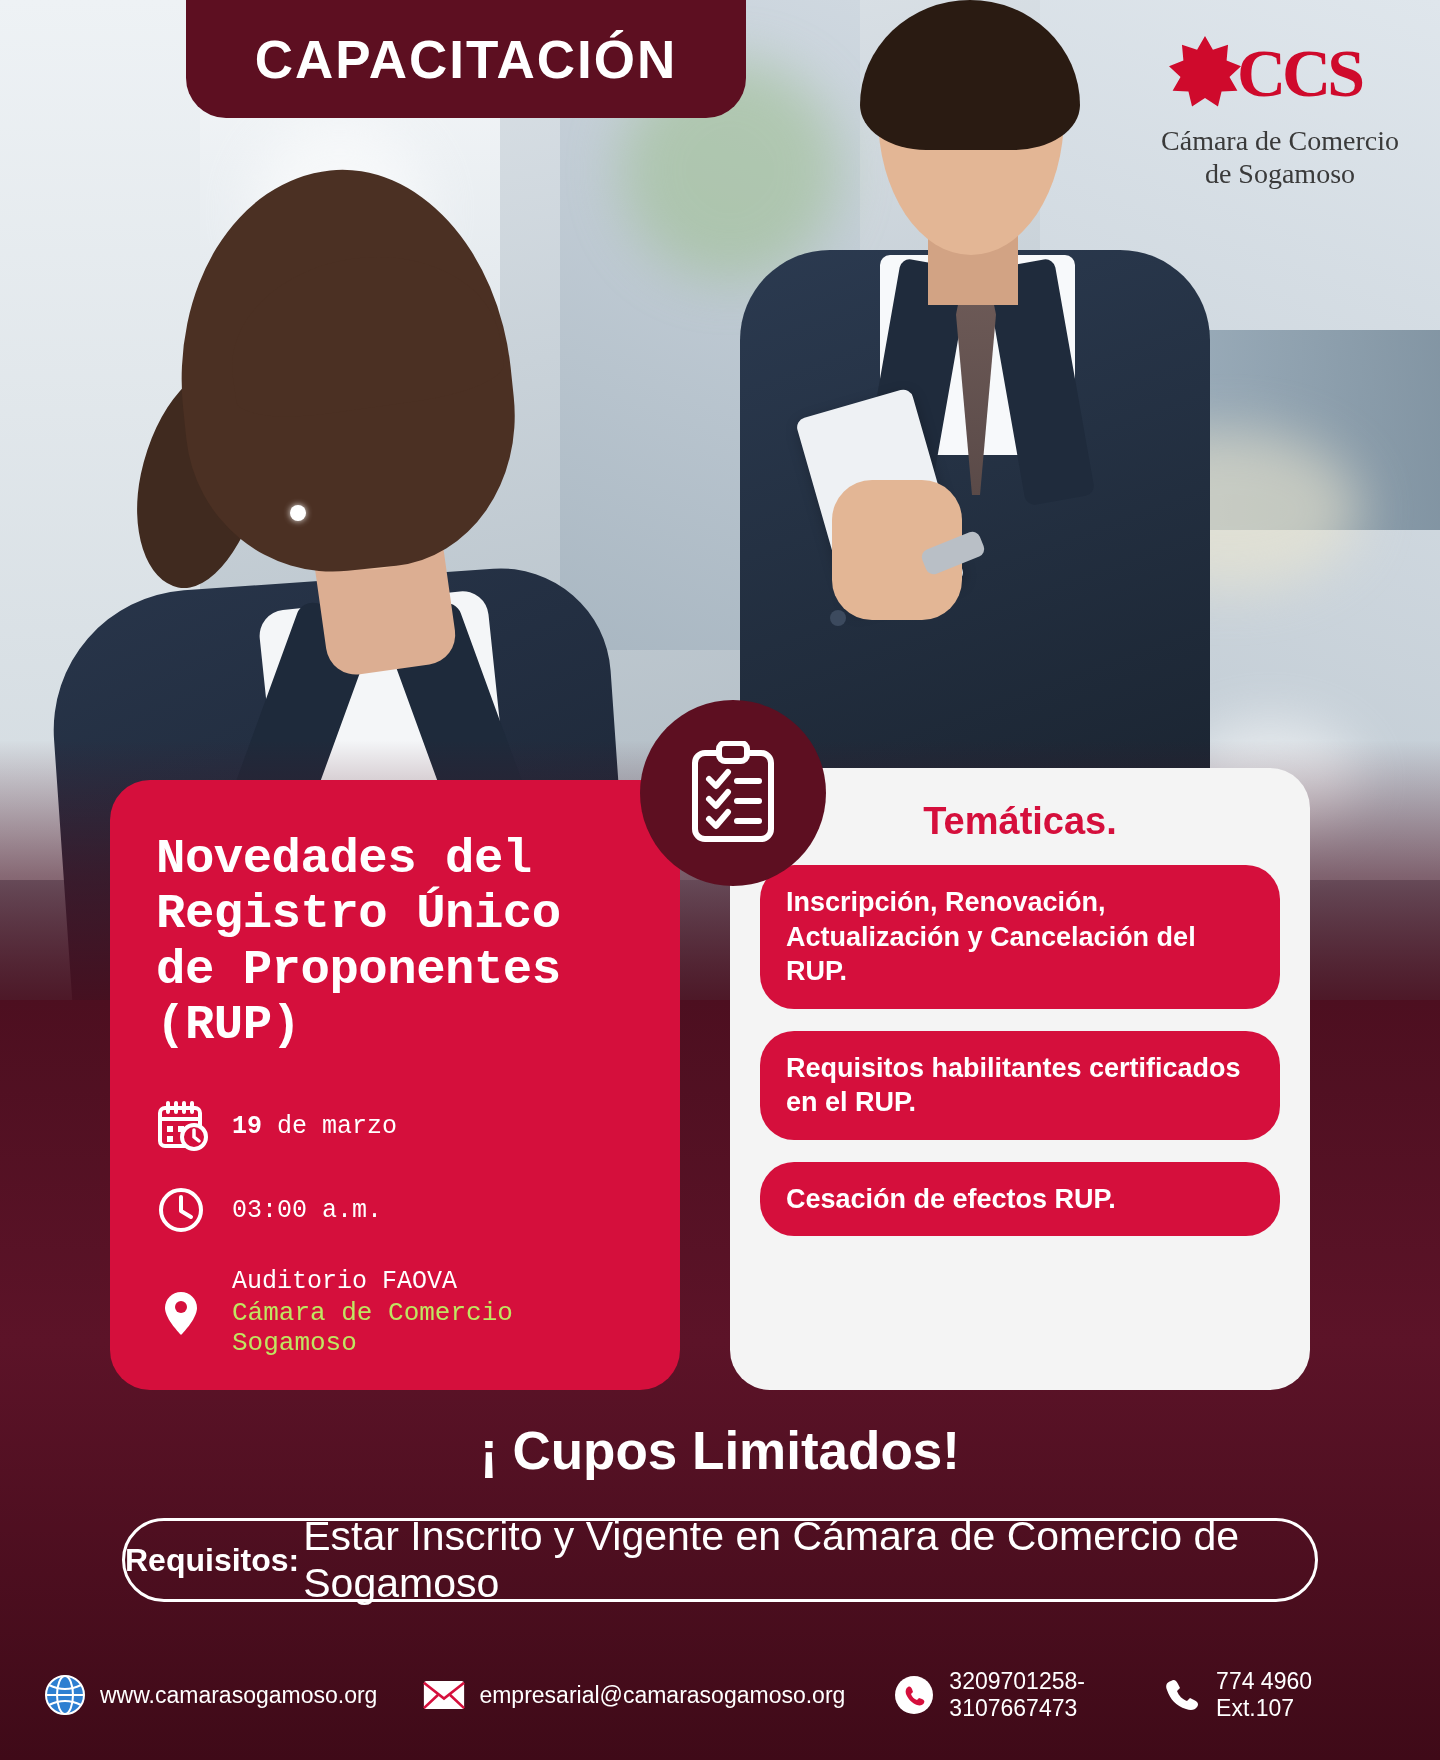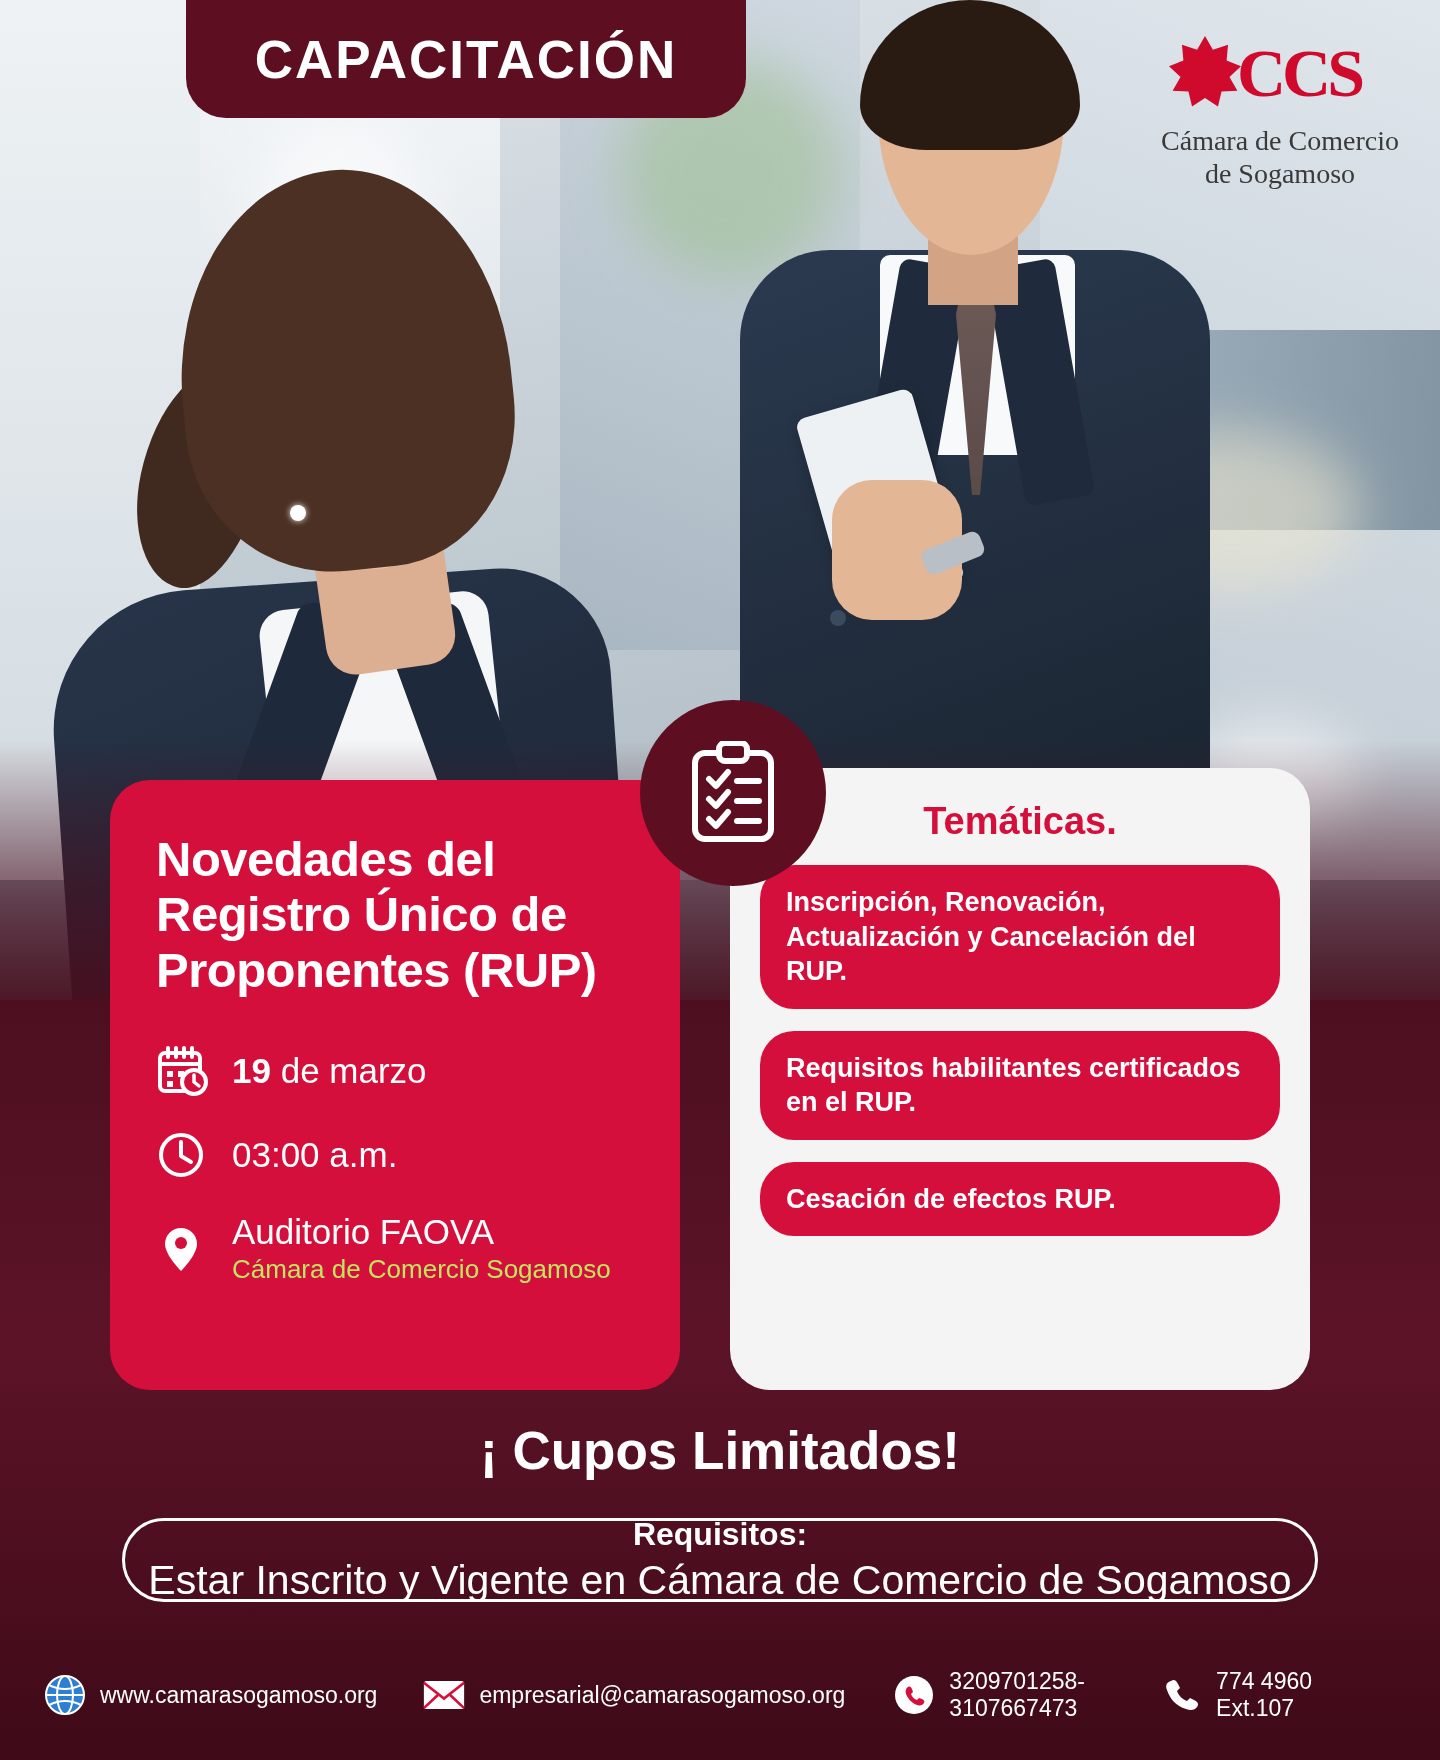--- a/index.html
+++ b/index.html
@@ -206,35 +206,36 @@
   }
 
   
   .card-left {
     position: absolute; left: 110px; top: 780px;
     width: 570px; height: 610px;
     background: #d50f3c;
     border-radius: 40px;
     padding: 52px 46px;
     box-sizing: border-box;
+    font-family: Liberation Mono, monospace;
   }
   .card-left h1 {
     margin: 0;
     color: #ffffff;
     font-size: 49px;
     font-weight: bold;
     line-height: 1.13;
     letter-spacing: -0.5px;
   }
   .meta { margin-top: 46px; }
   .meta-row {
     display: flex; align-items: center; gap: 22px; margin-bottom: 30px;
   }
   .meta-icon { width: 54px; height: 54px; flex: 0 0 54px; }
-  .meta-text { color: #ffffff; font-size: 35px; }
+  .meta-text { color: #ffffff; font-size: 25px; }
   .meta-text b { font-weight: bold; }
   .meta-sub { color: #bef264; font-size: 26px; margin-top: 2px; opacity: .95; }
   .meta-stack { display: flex; flex-direction: column; }
 
   
   .badge {
     position: absolute; left: 640px; top: 700px;
     width: 186px; height: 186px;
     background: #5d0f21;
     border-radius: 50%;
@@ -280,21 +281,20 @@
 
   
   .requisitos {
     position: absolute; left: 122px; top: 1518px;
     width: 1196px; height: 84px;
     border: 3px solid #ffffff;
     border-radius: 42px;
     display: flex; align-items: center; justify-content: center;
     gap: 4px;
     box-sizing: border-box;
-    flex-direction: column;
   }
   .requisitos .lbl { color: #ffffff; font-size: 32px; font-weight: bold; }
   .requisitos .val { color: #ffffff; font-size: 41px; }
 
   
   .footer {
     position: absolute; left: 0; top: 1655px; width: 1316px; height: 80px;
     display: flex; align-items: center;
   }
   .f-item { display: flex; align-items: center; gap: 14px; color: #ffffff; font-size: 23px; }

